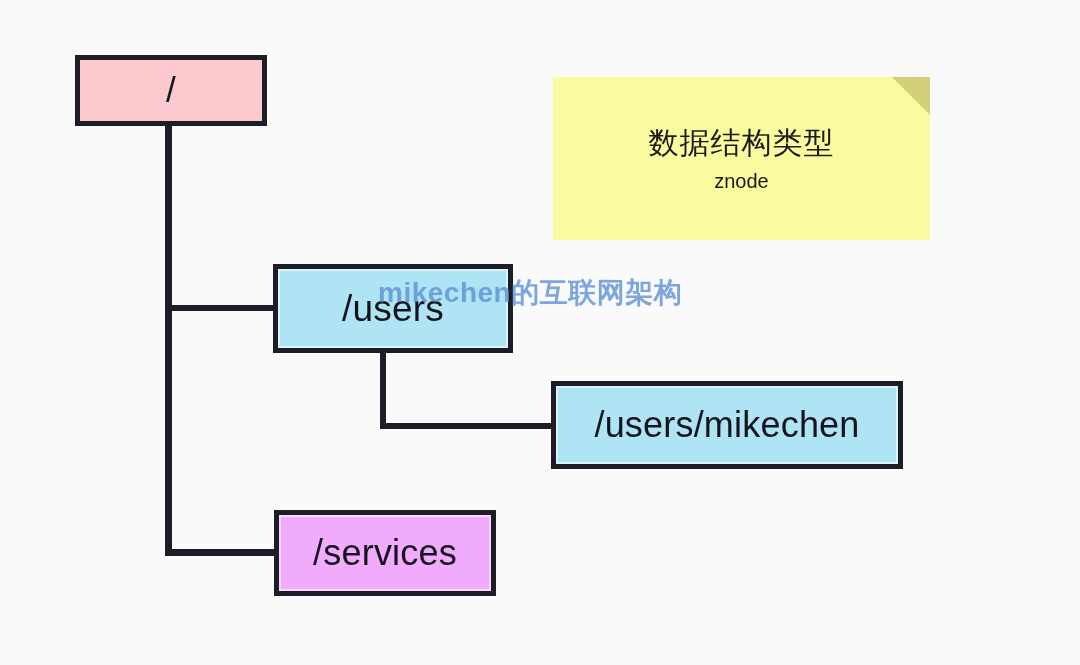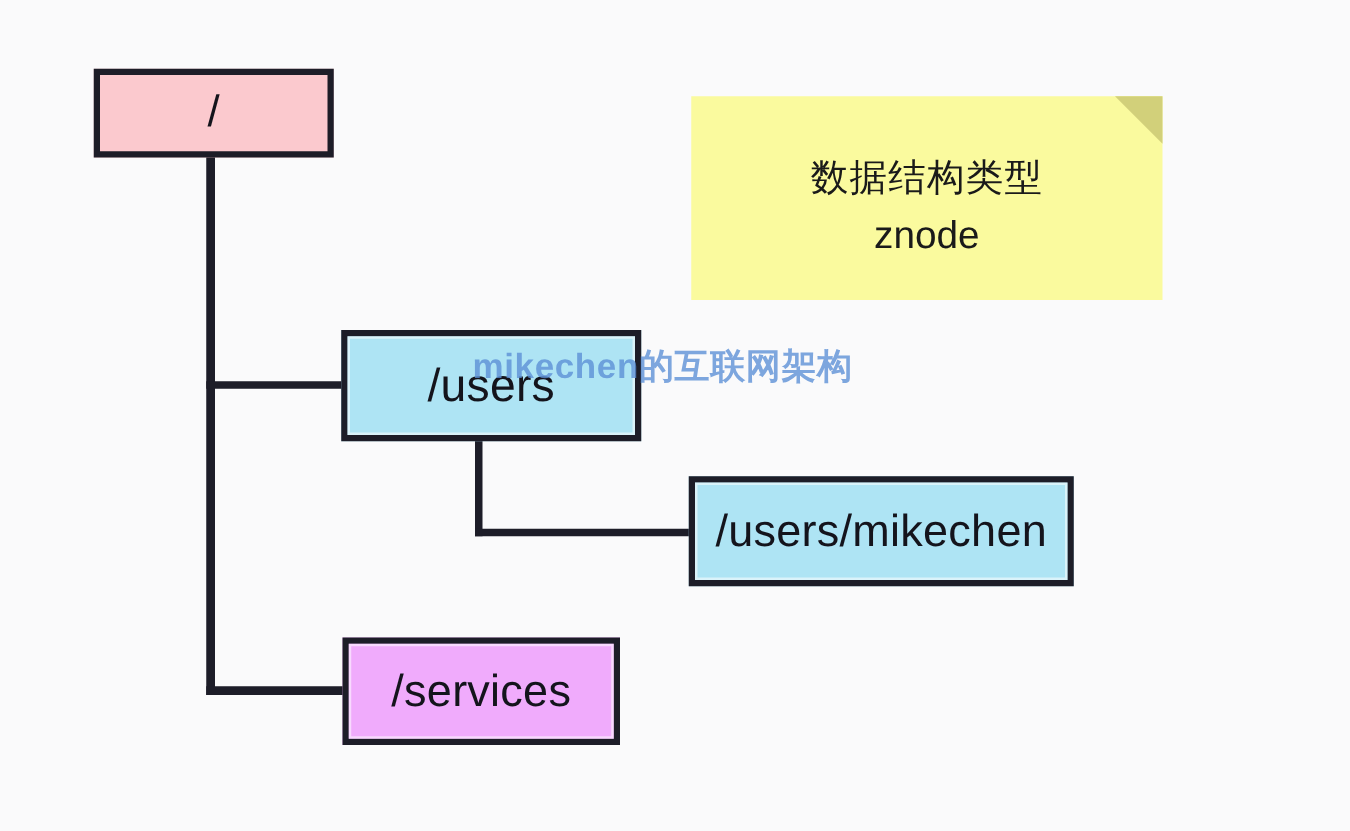--- a/index.html
+++ b/index.html
@@ -61,21 +61,21 @@
     background: #aee4f4;
     font-size: 36px;
   }
   .node-users .node-label {
     font-size: 37px;
   }
 
   .node-user-mikechen {
     left: 551px;
     top: 381px;
-    width: 308px;
+    width: 352px;
     height: 88px;
     background: #aee4f4;
     font-size: 35px;
   }
   .node-user-mikechen .node-label {
     font-size: 36px;
   }
 
   .node-services {
     left: 274px;
@@ -170,21 +170,21 @@
   }
   .sticky-note .note-line-1 {
     display: block;
     font-size: 30px;
     line-height: 1.25;
     letter-spacing: 1px;
     font-family: Liberation Mono, monospace;
   }
   .sticky-note .note-line-2 {
     display: block;
-    font-size: 31px;
+    font-size: 20px;
     line-height: 1.3;
     margin-top: 3px;
   }
 
   
   .watermark {
     position: absolute;
     left: 378px;
     top: 274px;
     font-size: 28px;

